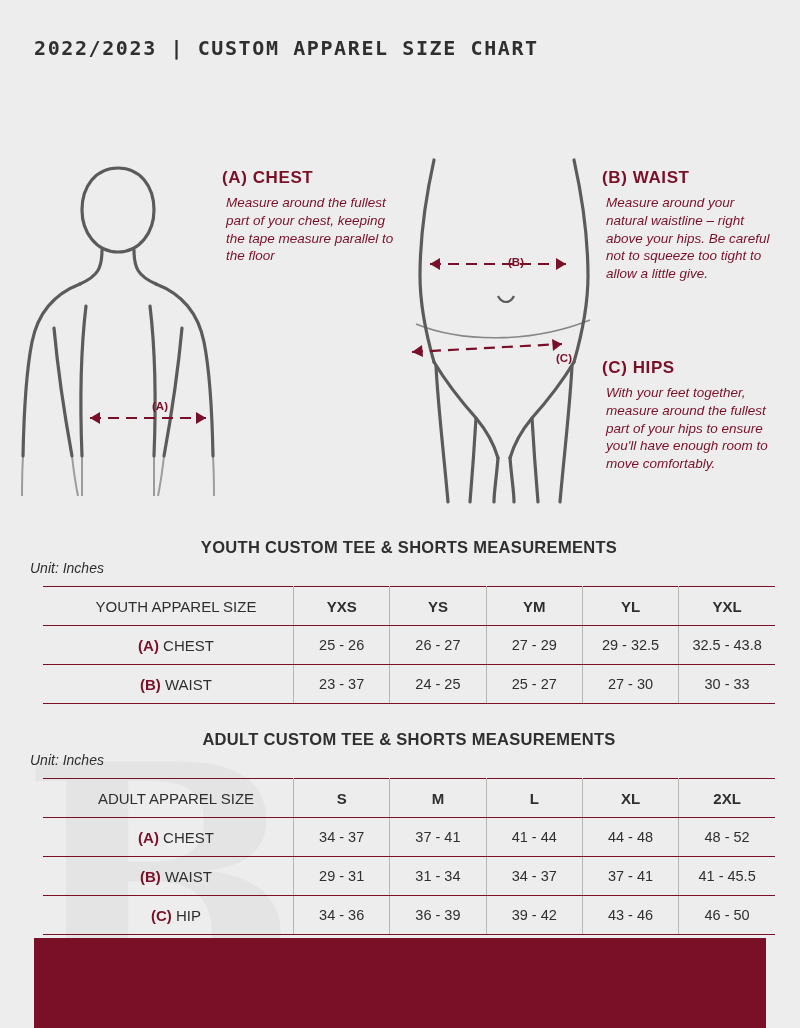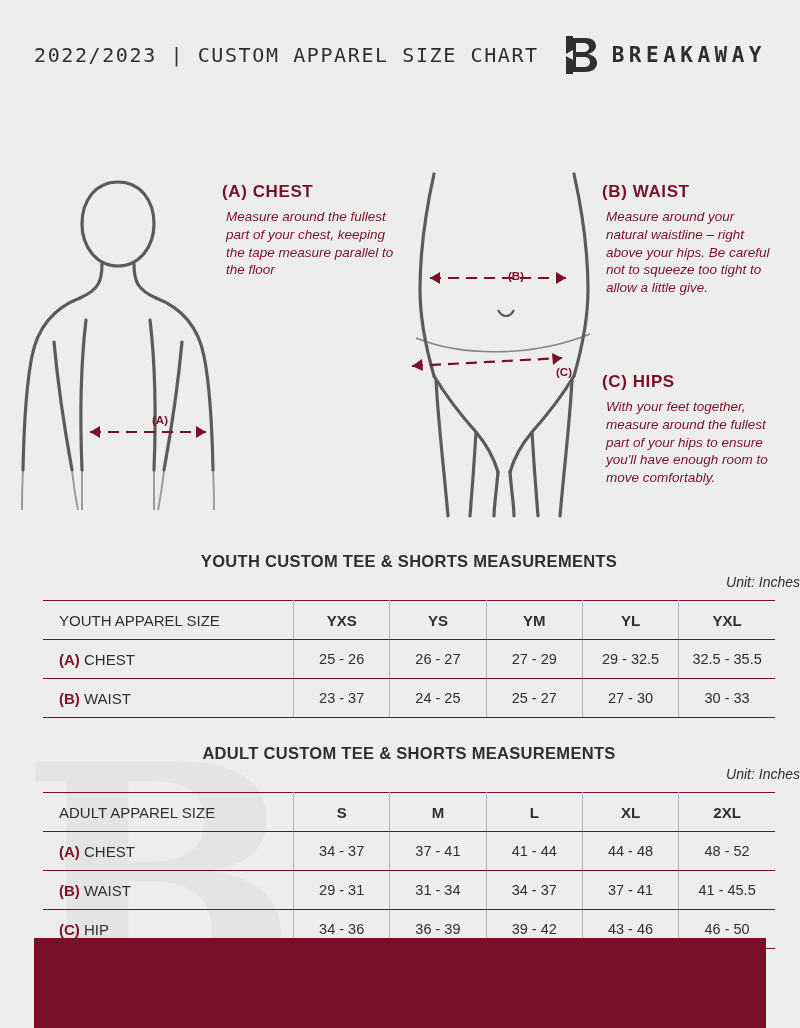--- a/index.html
+++ b/index.html
@@ -40,21 +40,21 @@
     position: relative;
     z-index: 2;
     display: flex;
     align-items: center;
     justify-content: space-between;
     padding: 36px 34px 0 34px;
   }
   .header-title {
     font-family: "DejaVu Sans Mono", monospace;
     font-size: 20px;
-    font-weight: normal;
+    font-weight: bold;
     letter-spacing: 1.6px;
     color: #2f2f2f;
     white-space: nowrap;
   }
   .brand {
     display: flex;
     align-items: center;
     gap: 14px;
   }
   .brand-mark {
@@ -128,21 +128,21 @@
   }
   .table-title {
     text-align: center;
     font-size: 16.5px;
     font-weight: bold;
     letter-spacing: 0.3px;
     color: #2f2f2f;
     margin: 0;
   }
   .table-unit {
-    text-align: right;
+    text-align: left;
     font-size: 14px;
     font-style: italic;
     color: #2f2f2f;
     margin: 3px 0 10px 12px;
   }
   table {
     border-collapse: collapse;
     width: 732px;
     margin: 0 auto;
     table-layout: fixed;
@@ -154,21 +154,21 @@
     border-right: 1px solid #b6b6b6;
     padding: 0;
     height: 38px;
     font-size: 14.5px;
     color: #2f2f2f;
     text-align: center;
     background: transparent;
   }
   table tr:first-child th, table tr:first-child td { border-top: 1px solid #7a1028; }
   th.row-head, td.row-head {
-    text-align: left;
+    text-align: center;
     padding-left: 16px;
     border-left: none;
     width: 234px;
   }
   tr:last-child th, tr:last-child td { border-bottom: 1px solid #7a1028; }
   td:last-child, th:last-child { border-right: none; }
   .hdr th {
     font-size: 15px;
     font-weight: bold;
   }
@@ -195,32 +195,20 @@
 </style>
 </head>
 <body>
 
 <div class="page">
 
   <div class="watermark">B</div>
 
   <div class="header">
     <div class="header-title">2022/2023  |  CUSTOM APPAREL SIZE CHART</div>
-    <div class="brand">
-      <span class="brand-mark">
-        <svg width="34" height="38" viewBox="0 0 34 38" xmlns="http://www.w3.org/2000/svg">
-          <path d="M4 2 L22 2 C29 2 32 6 32 10 C32 14 28 17 24 18 C29 19 33 22 33 27 C33 32 29 36 21 36 L4 36 Z
-                   M12 7 L12 16 L19 16 C23 16 25 14 25 11.5 C25 9 23 7 19 7 Z
-                   M12 21 L12 31 L19.5 31 C24 31 26 29 26 26 C26 23 24 21 19.5 21 Z" fill="#2f2f2f"></path>
-          <path d="M2 0 L9 0 L9 38 L2 38 Z" fill="#2f2f2f"></path>
-          <path d="M0 19 L9 14 L9 24 Z" fill="#ededed"></path>
-        </svg>
-      </span>
-      <span class="brand-name">BREAKAWAY</span>
-    </div>
   </div>
 
   <div class="diagrams">
 
     <div class="fig fig-chest">
       <svg width="260" height="350" viewBox="0 0 260 350" xmlns="http://www.w3.org/2000/svg">
         <g fill="none" stroke="#5b5b5b" stroke-width="3.2" stroke-linecap="round" stroke-linejoin="round">
 
           <path d="M100 12 C78 12 64 30 64 54 C64 76 78 96 100 96 C122 96 136 76 136 54 C136 30 122 12 100 12 Z"></path>
 
@@ -339,21 +327,21 @@
         </tr>
         <tr>
           <td class="row-head rowlabel">
             <span class="lbl">(A)</span>
             <span>CHEST</span>
           </td>
           <td>25 - 26</td>
           <td>26 - 27</td>
           <td>27 - 29</td>
           <td>29 - 32.5</td>
-          <td>32.5 - 35.5</td>
+          <td>32.5 - 43.8</td>
         </tr>
         <tr>
           <td class="row-head rowlabel">
             <span class="lbl">(B)</span>
             <span>WAIST</span>
           </td>
           <td>23 - 37</td>
           <td>24 - 25</td>
           <td>25 - 27</td>
           <td>27 - 30</td>

